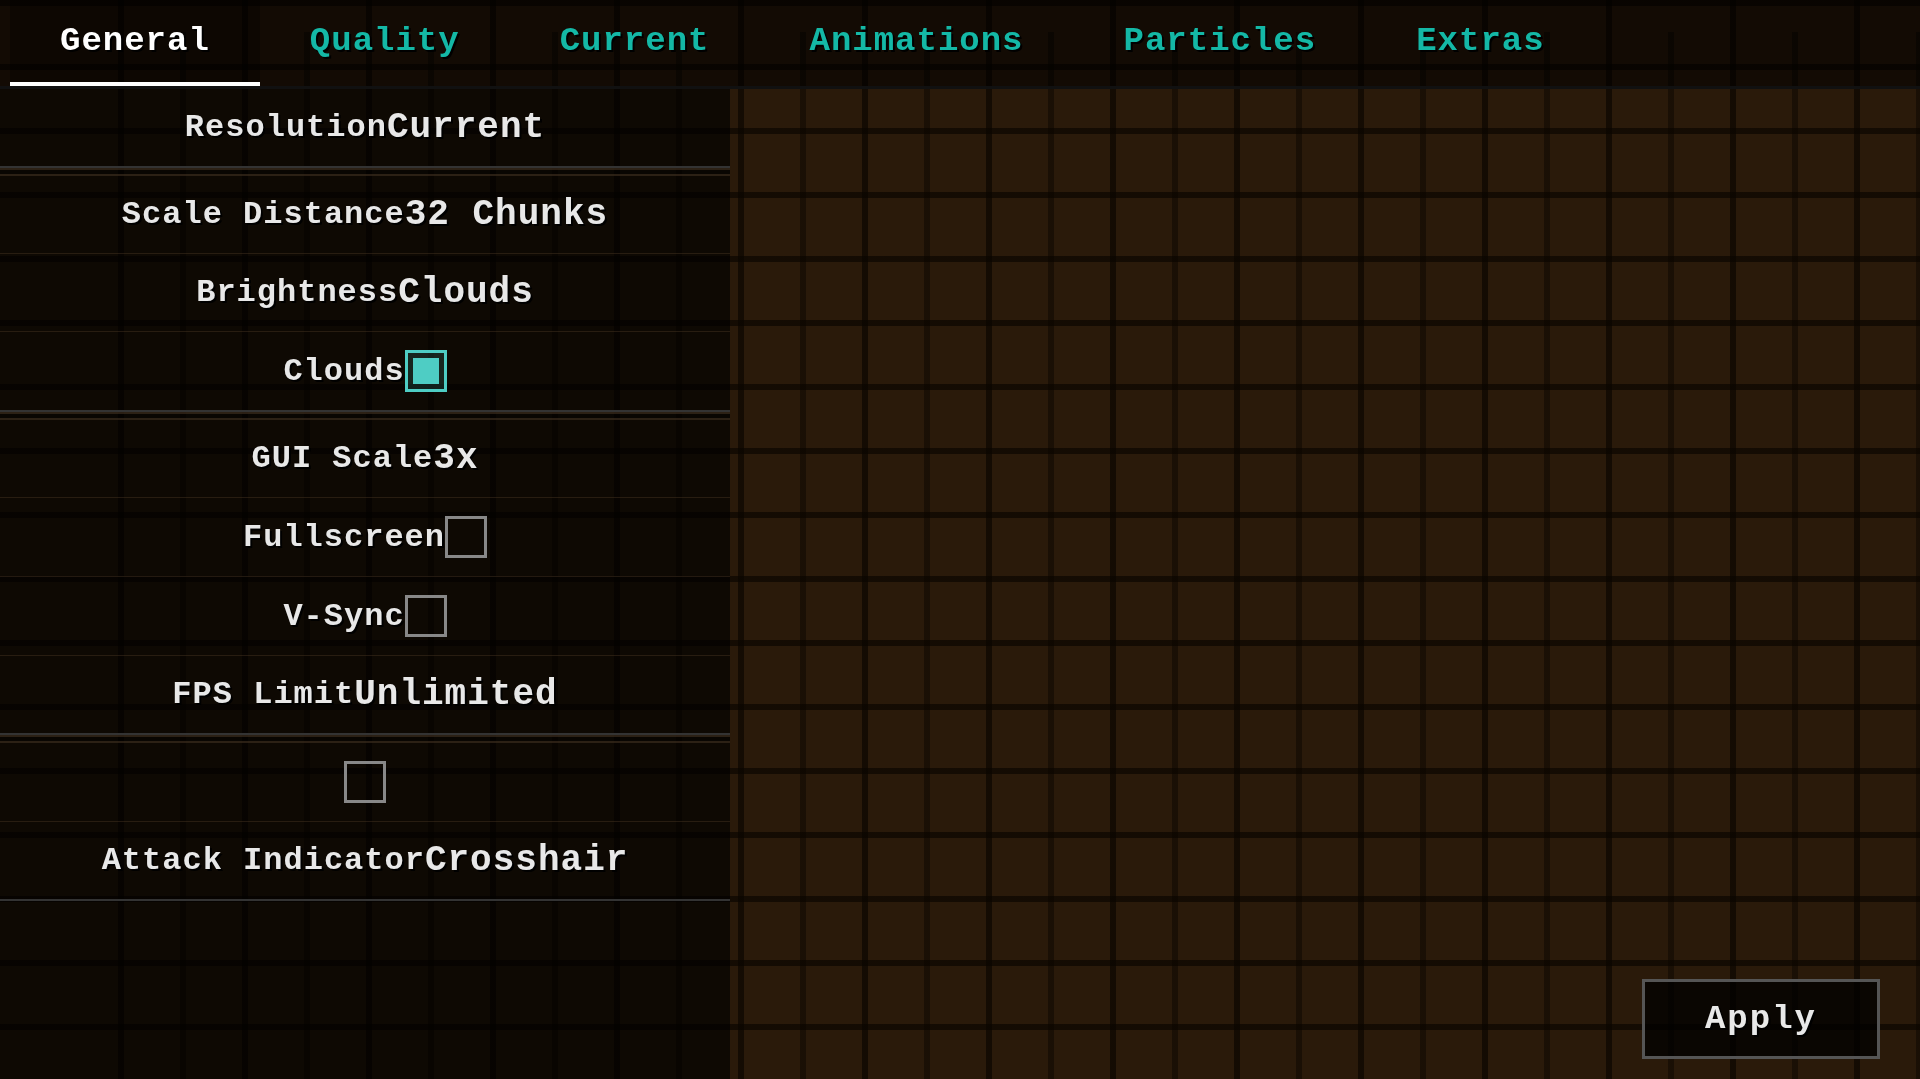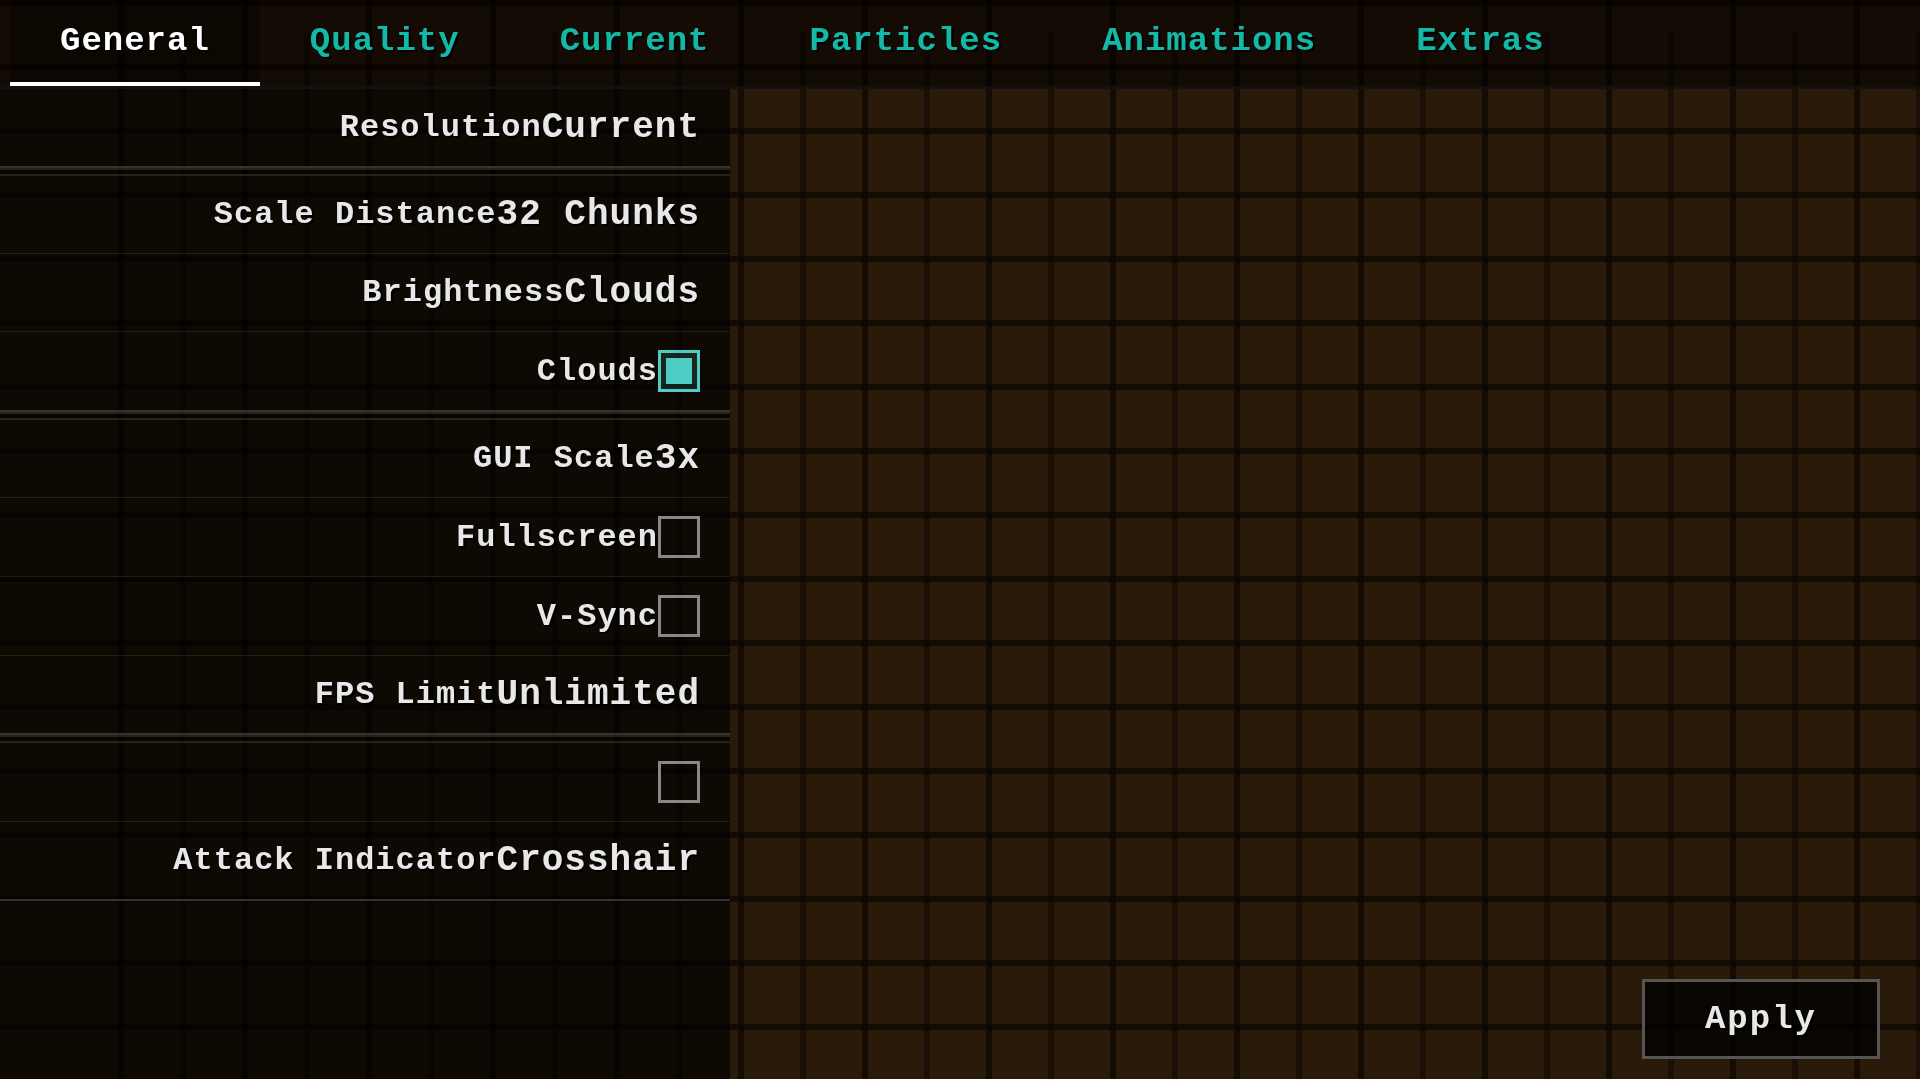--- a/index.html
+++ b/index.html
@@ -124,21 +124,21 @@
 
     .settings-section {
       border-bottom: 2px solid #333;
       padding: 0;
     }
 
     .settings-row {
       display: flex;
       flex-direction: row;
       align-items: center;
-      justify-content: flex-end;
+      justify-content: center;
       padding: 18px 30px;
       border-bottom: 1px solid rgba(80,60,40,0.4);
       min-height: 72px;
     }
 
     .settings-row:last-child {
       border-bottom: none;
     }
 
     .setting-label {
@@ -229,22 +229,22 @@
 <body>
 
 <div class="brick-bg"></div>
 
 <div class="main-container">
 
   <div class="tab-bar">
     <div class="tab active">General</div>
     <div class="tab">Quality</div>
     <div class="tab">Current</div>
+    <div class="tab">Animations</div>
     <div class="tab">Particles</div>
-    <div class="tab">Animations</div>
     <div class="tab">Extras</div>
   </div>
 
   <div class="content-area">
 
     <div class="settings-panel">
 
       <div class="settings-section">
         <div class="settings-row">
           <span class="setting-label">Resolution</span>

